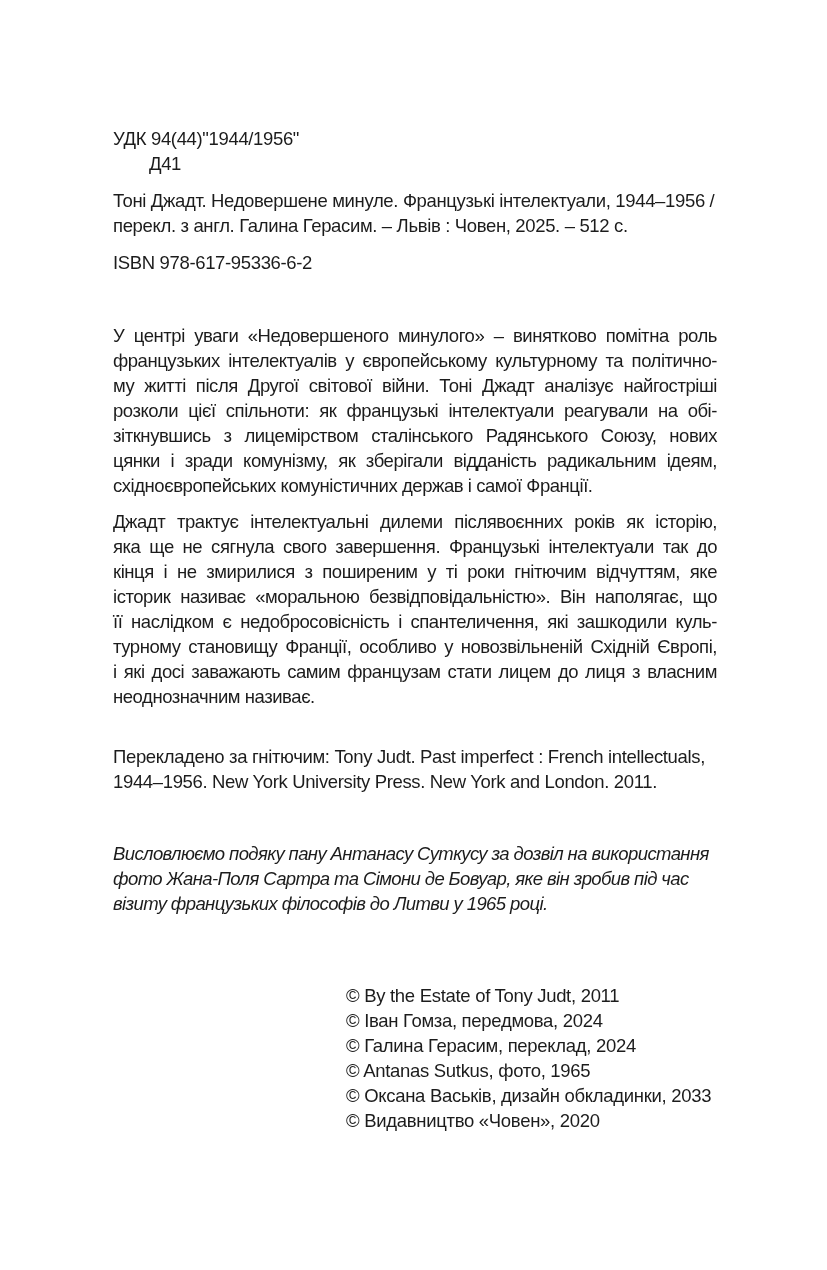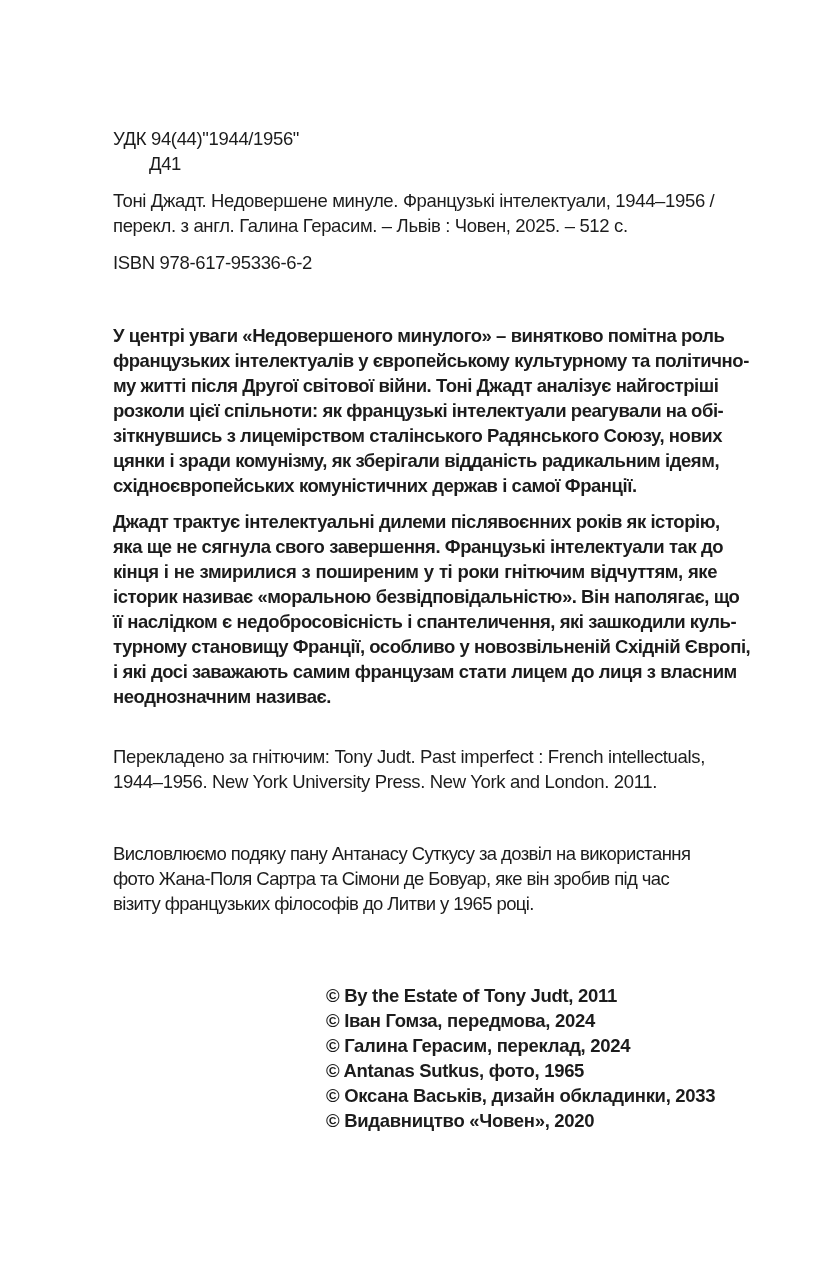--- a/index.html
+++ b/index.html
@@ -4,24 +4,24 @@
 <style>
   html, body { margin: 0; padding: 0; background: #ffffff; }
   body {
     width: 827px; height: 1270px; position: relative; overflow: hidden;
     font-family: "Liberation Sans", "DejaVu Sans", sans-serif;
     color: #1c1c1c;
   }
   .page { position: absolute; left: 113px; top: 126px; width: 604px; }
   .line { font-size: 18.5px; line-height: 25px; letter-spacing: -0.35px; white-space: nowrap; }
   .udk-indent { padding-left: 36px; }
-  .jline { display: block; text-align: justify; text-align-last: justify; font-size: 18.5px; line-height: 25px; letter-spacing: -0.45px; white-space: nowrap; font-weight: bold; }
+  .jline { display: block; text-align: justify; text-align-last: justify; font-size: 18.5px; line-height: 25px; letter-spacing: -0.45px; white-space: nowrap; }
   .jline.last { text-align-last: left; }
-  .italic .line { letter-spacing: -0.6px; }
-  .copy { position: absolute; left: 326px; top: 983px; font-weight: bold; }
+  .italic .line { font-style: italic; letter-spacing: -0.6px; }
+  .copy { position: absolute; left: 346px; top: 983px; }
   .copy .line { letter-spacing: -0.3px; }
 </style>
 </head>
 <body>
 
 <div class="page">
 
   <div>
     <div class="line">УДК 94(44)"1944/1956"</div>
     <div class="line udk-indent">Д41</div>

